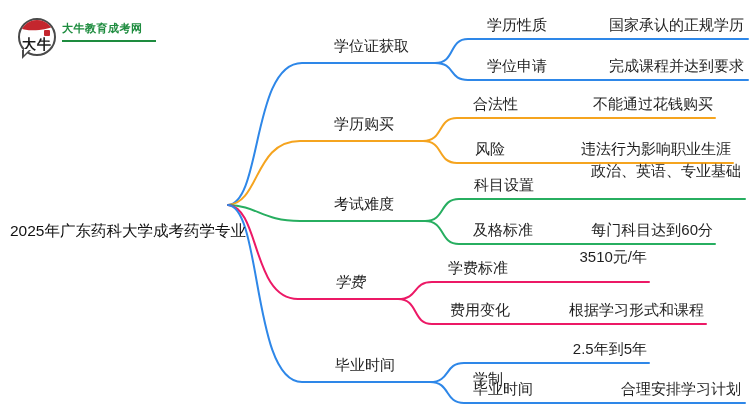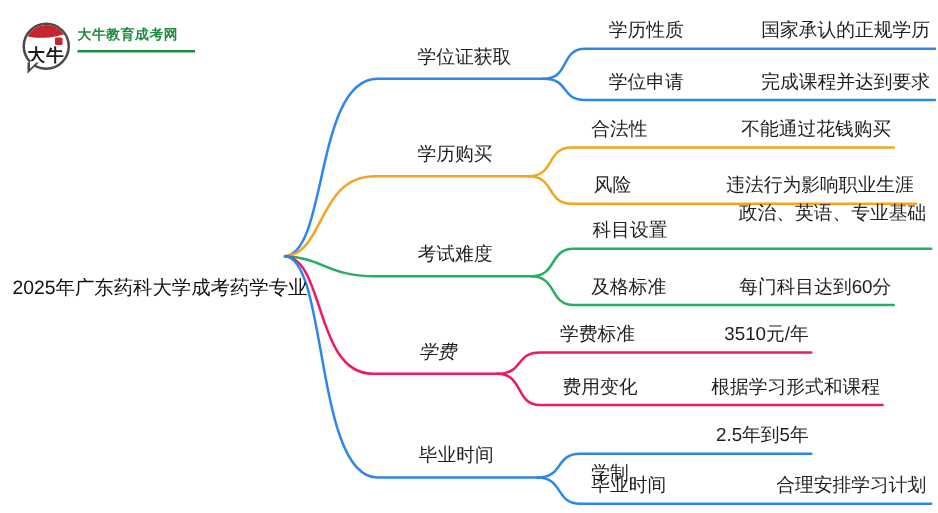--- a/index.html
+++ b/index.html
@@ -115,21 +115,21 @@
   <div class="lbl" style="right:19px;top:140px;">违法行为影响职业生涯</div>
 
   <div class="lbl" style="left:334px;top:195px;">考试难度</div>
   <div class="lbl" style="left:474px;top:176px;">科目设置</div>
   <div class="lbl" style="right:9px;top:162px;">政治、英语、专业基础</div>
   <div class="lbl" style="left:473px;top:221px;">及格标准</div>
   <div class="lbl" style="right:37px;top:221px;">每门科目达到60分</div>
 
   <div class="lbl" style="left:335px;top:273px;font-style:italic;">学费</div>
   <div class="lbl" style="left:448px;top:259px;">学费标准</div>
-  <div class="lbl" style="right:103px;top:259px;">3510元/年</div>
+  <div class="lbl" style="right:103px;top:248px;">3510元/年</div>
   <div class="lbl" style="left:450px;top:301px;">费用变化</div>
   <div class="lbl" style="right:46px;top:301px;">根据学习形式和课程</div>
 
   <div class="lbl" style="left:335px;top:356px;">毕业时间</div>
   <div class="lbl" style="left:473px;top:340px;margin-top:30px;">学制</div>
   <div class="lbl" style="right:103px;top:340px;">2.5年到5年</div>
   <div class="lbl" style="left:473px;top:380px;">毕业时间</div>
   <div class="lbl" style="right:9px;top:380px;">合理安排学习计划</div>
 
 </div>

